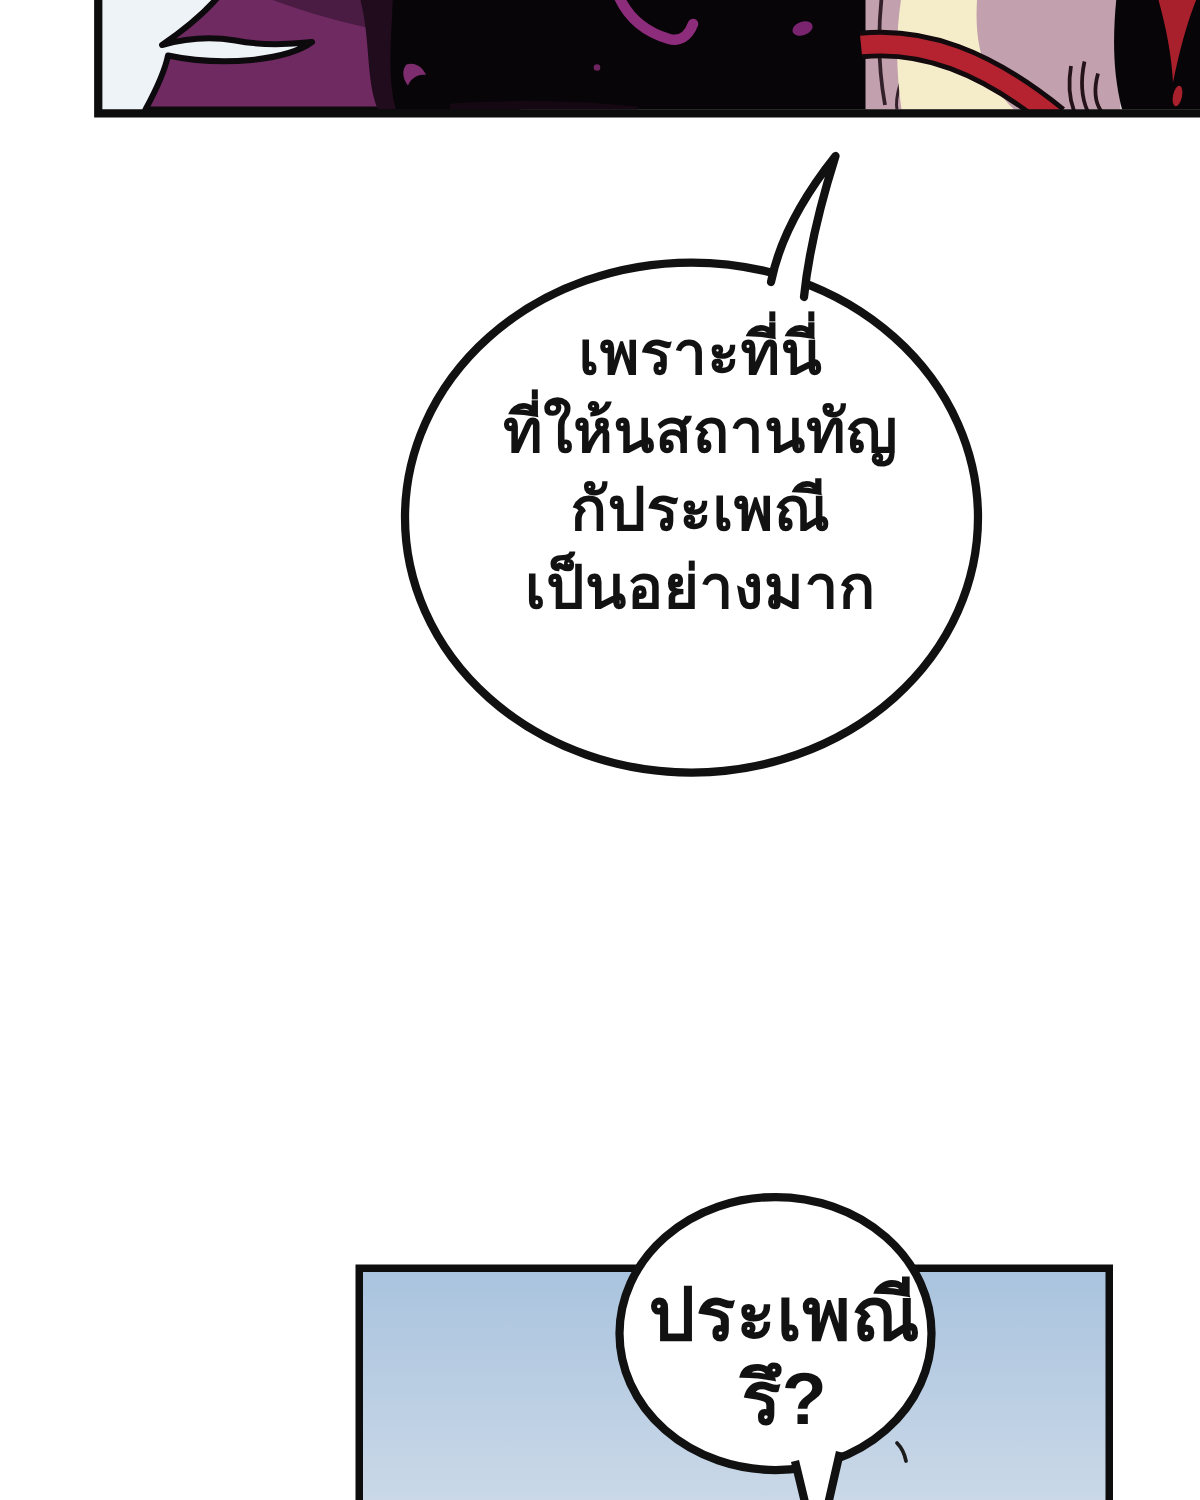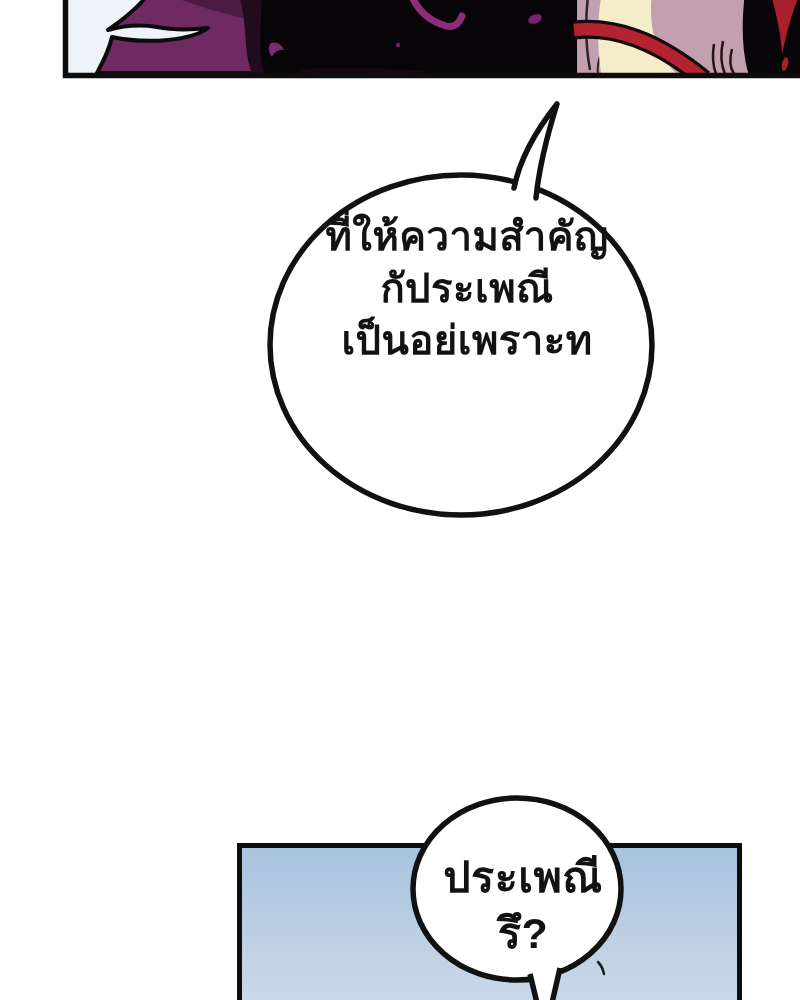--- a/index.html
+++ b/index.html
@@ -35,21 +35,21 @@
     left: 277px;
     top: 210px;
     width: 380px;
     font-size: 40px;
     line-height: 52px;
   }
   .bubble-text-question {
     left: 393px;
     top: 849px;
     width: 260px;
-    font-size: 43px;
+    font-size: 49px;
     line-height: 56px;
   }
   .speech-line { display: block; }
 </style>
 </head>
 <body>
 
 <div class="page">
 
   <svg class="art-layer" width="800" height="1000" viewBox="0 0 800 1000" xmlns="http://www.w3.org/2000/svg">
@@ -117,23 +117,24 @@
       <path d="M598,962 C601,965 603,969 604,974" stroke="#1c1c1c" stroke-width="2.5" fill="none" stroke-linecap="round"></path>
     </g>
 
     <g>
       <ellipse cx="517" cy="889" rx="104" ry="91" fill="#ffffff" stroke="#111111" stroke-width="5.5"></ellipse>
       <path d="M530,974 L537,1003 L552,1003 L560,968" fill="#ffffff" stroke="#111111" stroke-width="5.5" stroke-linejoin="round"></path>
     </g>
   </svg>
 
   <div class="bubble-text bubble-text-main">
-    <span class="speech-line">ที่ให้ความสำคัญ</span>
+    <span class="speech-line">เพราะที่นี่</span>
+    <span class="speech-line">ที่ให้นสถานทัญ</span>
     <span class="speech-line">กัประเพณี</span>
-    <span class="speech-line">เป็นอย่เพราะท</span>
+    <span class="speech-line">เป็นอย่างมาก</span>
   </div>
 
   <div class="bubble-text bubble-text-question">
     <span class="speech-line">ประเพณี</span>
     <span class="speech-line">รึ?</span>
   </div>
 
 </div>
 
 </body></html>

